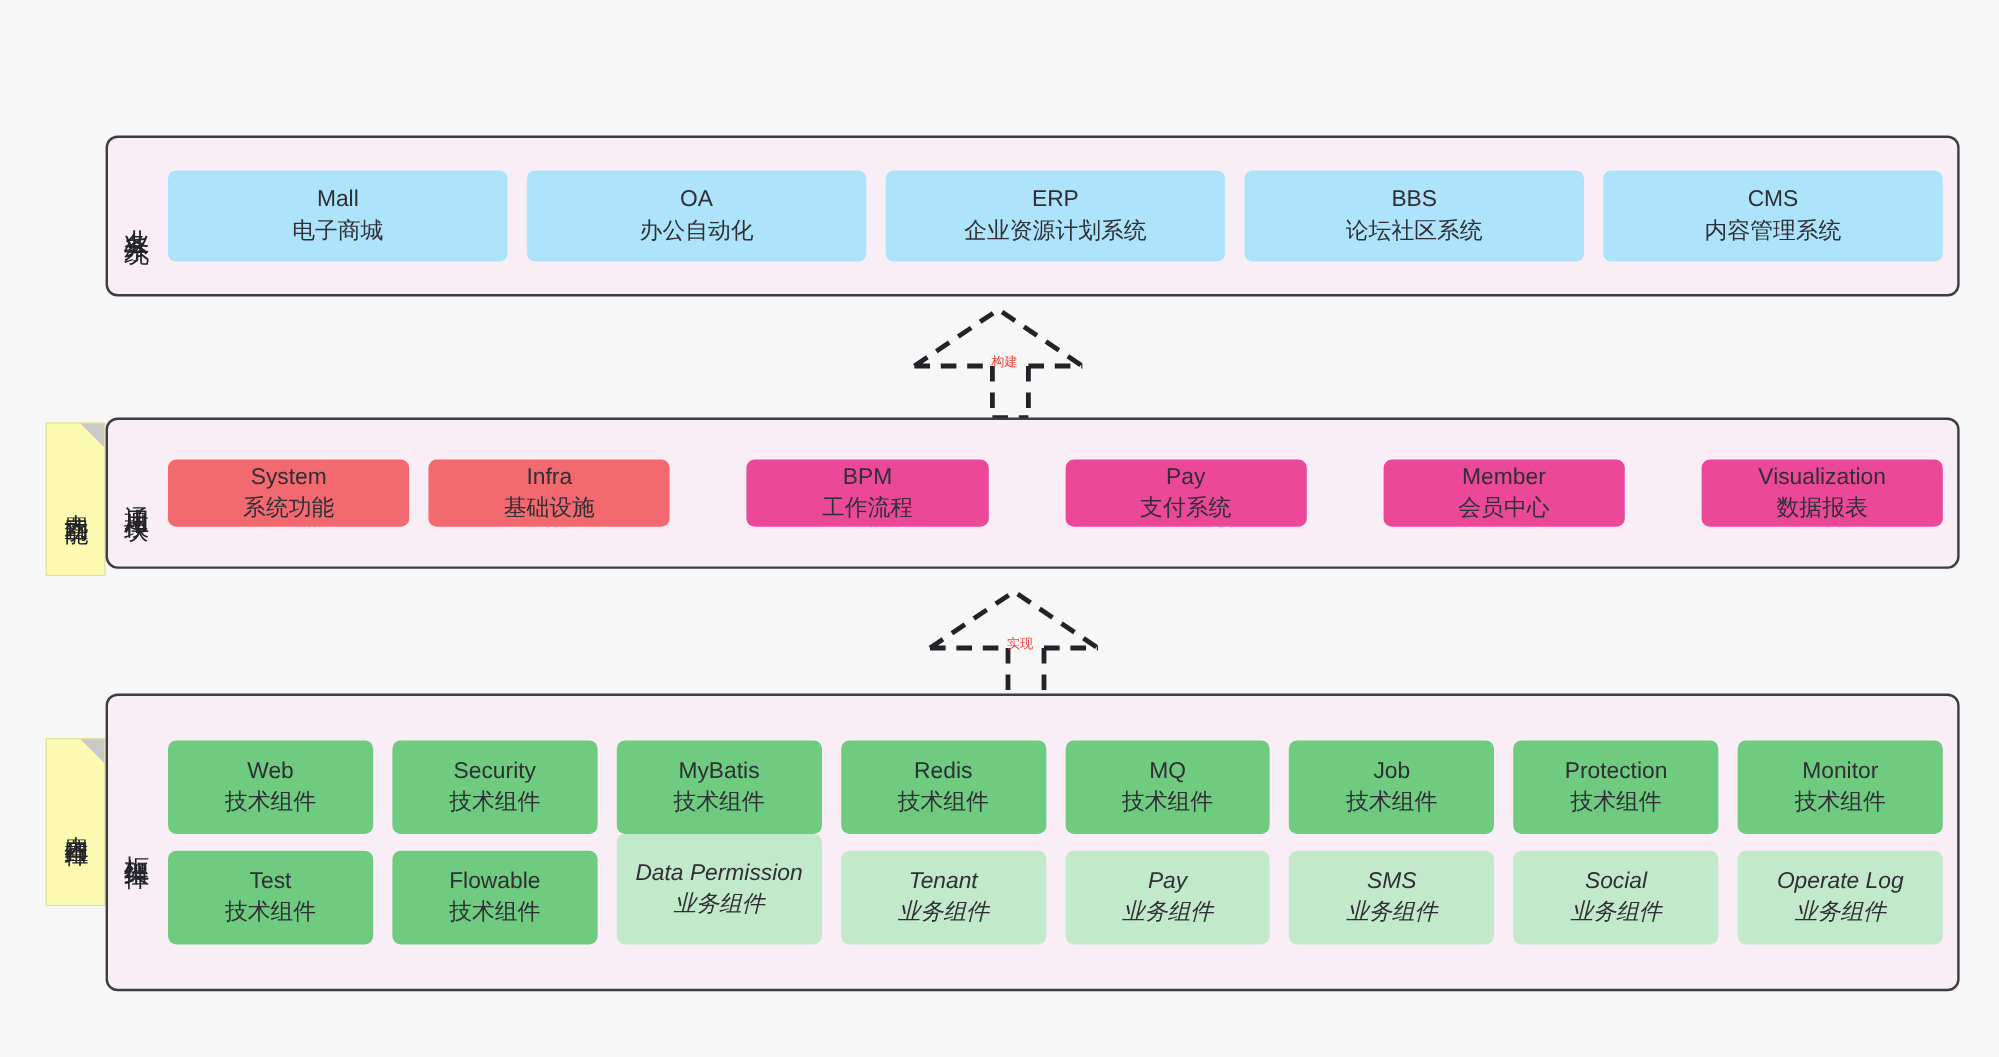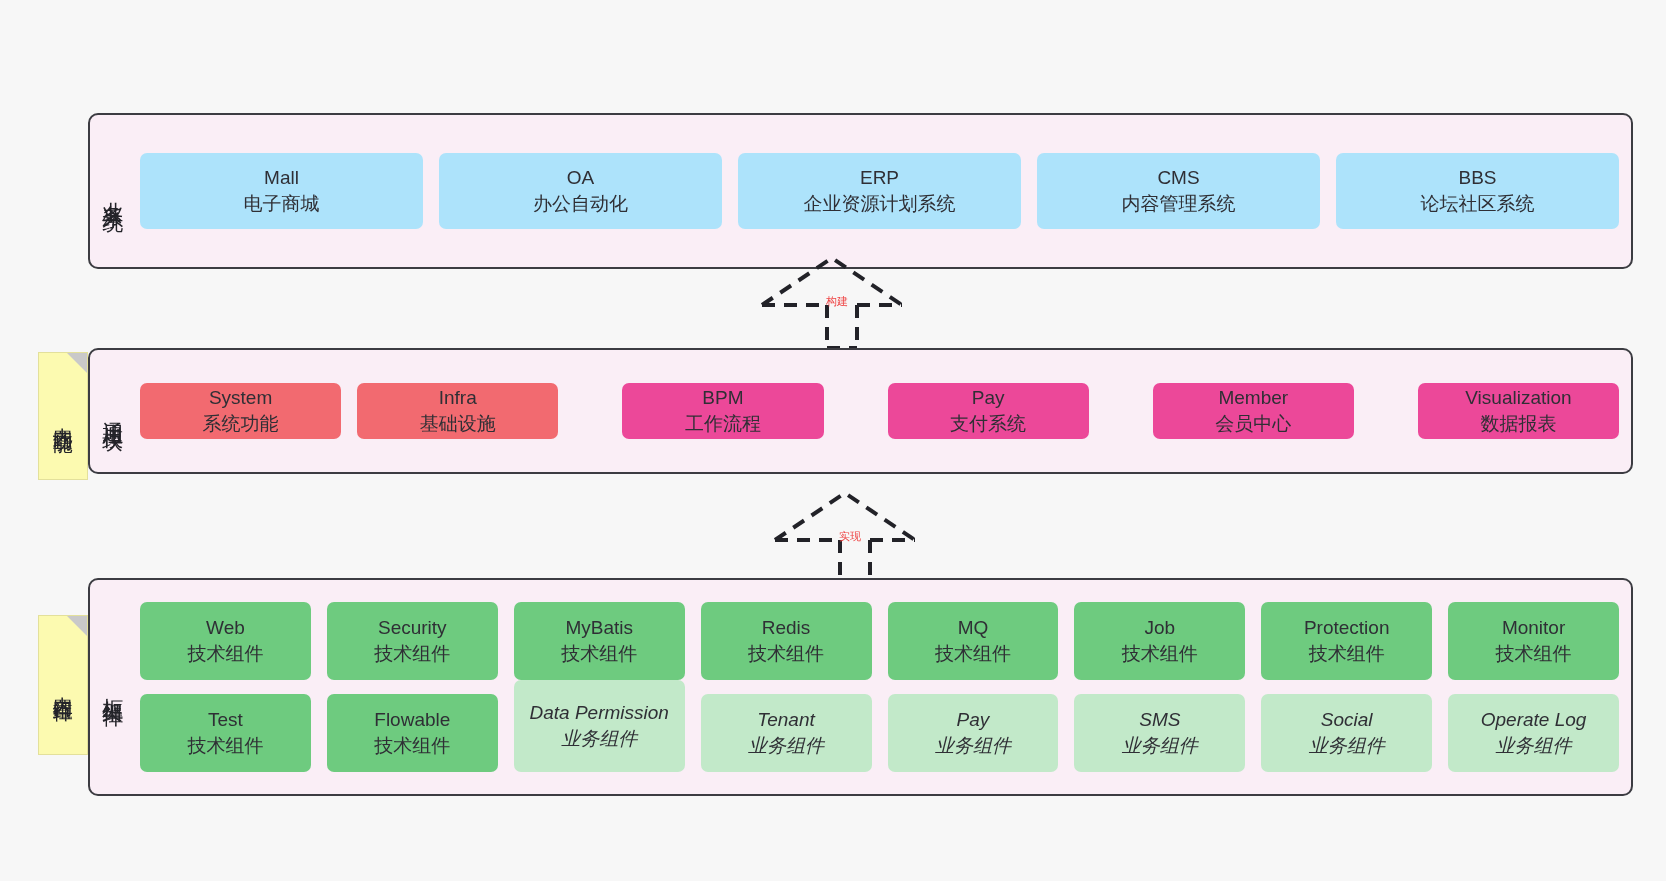--- a/index.html
+++ b/index.html
@@ -69,23 +69,23 @@
   .cell.wrap .en{white-space:normal;}
 
   
   .c-blue       {background:#ade3fb;}
   .c-red        {background:#f26a70;}
   .c-pink       {background:#ec4899;margin-left:48px;}
   .c-green      {background:#6ecb7f;}
   .c-greenlight {background:#c2e9c9;font-style:italic;}
 
   
-  #layer-business {left:88px; top:113px;  width:1545px; height:156px;}
+  #layer-business {left:88px; top:113px;  width:1545px; height:134px;}
   #layer-common   {left:88px; top:348px;  width:1545px; height:126px;}
-  #layer-framework{left:88px; top:578px;  width:1545px; height:218px;}
+  #layer-framework{left:88px; top:578px;  width:1545px; height:248px;}
 
   #layer-business  .row{height:76px;}
   #layer-common    .row{height:56px;}
   #layer-framework .row{height:78px;}
 
   
   .note{
     position:absolute;
     width:50px;
     background:#fcfab0;
@@ -143,26 +143,26 @@
         </div>
         <div class="cell c-blue">
           <span class="en">OA</span>
           <span class="cn">办公自动化</span>
         </div>
         <div class="cell c-blue">
           <span class="en">ERP</span>
           <span class="cn">企业资源计划系统</span>
         </div>
         <div class="cell c-blue">
+          <span class="en">BBS</span>
+          <span class="cn">论坛社区系统</span>
+        </div>
+        <div class="cell c-blue">
           <span class="en">CMS</span>
           <span class="cn">内容管理系统</span>
-        </div>
-        <div class="cell c-blue">
-          <span class="en">BBS</span>
-          <span class="cn">论坛社区系统</span>
         </div>
       </div>
     </div>
   </div>
 
   <div class="arrow" id="arrow-build">
     <svg width="150" height="95" viewBox="0 0 150 95">
       <path d="M70 50 L70 93 M100 50 L100 93 M70 93 L100 93
                M5 50 L70 50 M100 50 L145 50
                M5 50 L75 3 L145 50" fill="none" stroke="#222228" stroke-width="4" stroke-dasharray="13,9" stroke-linecap="butt"></path>

